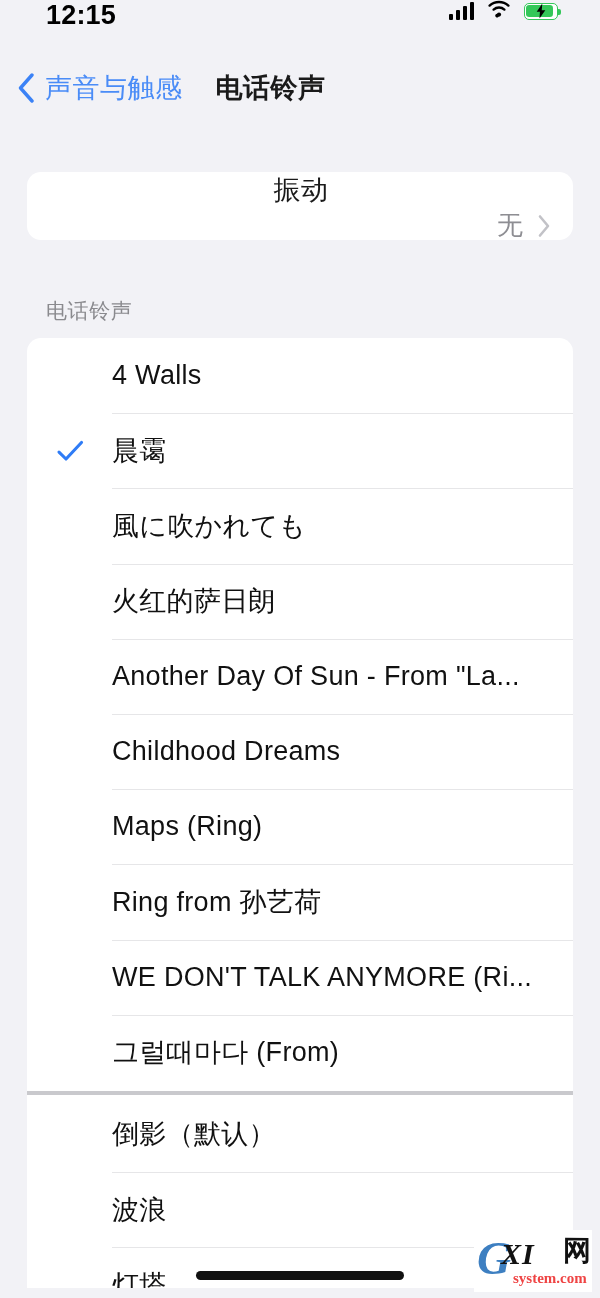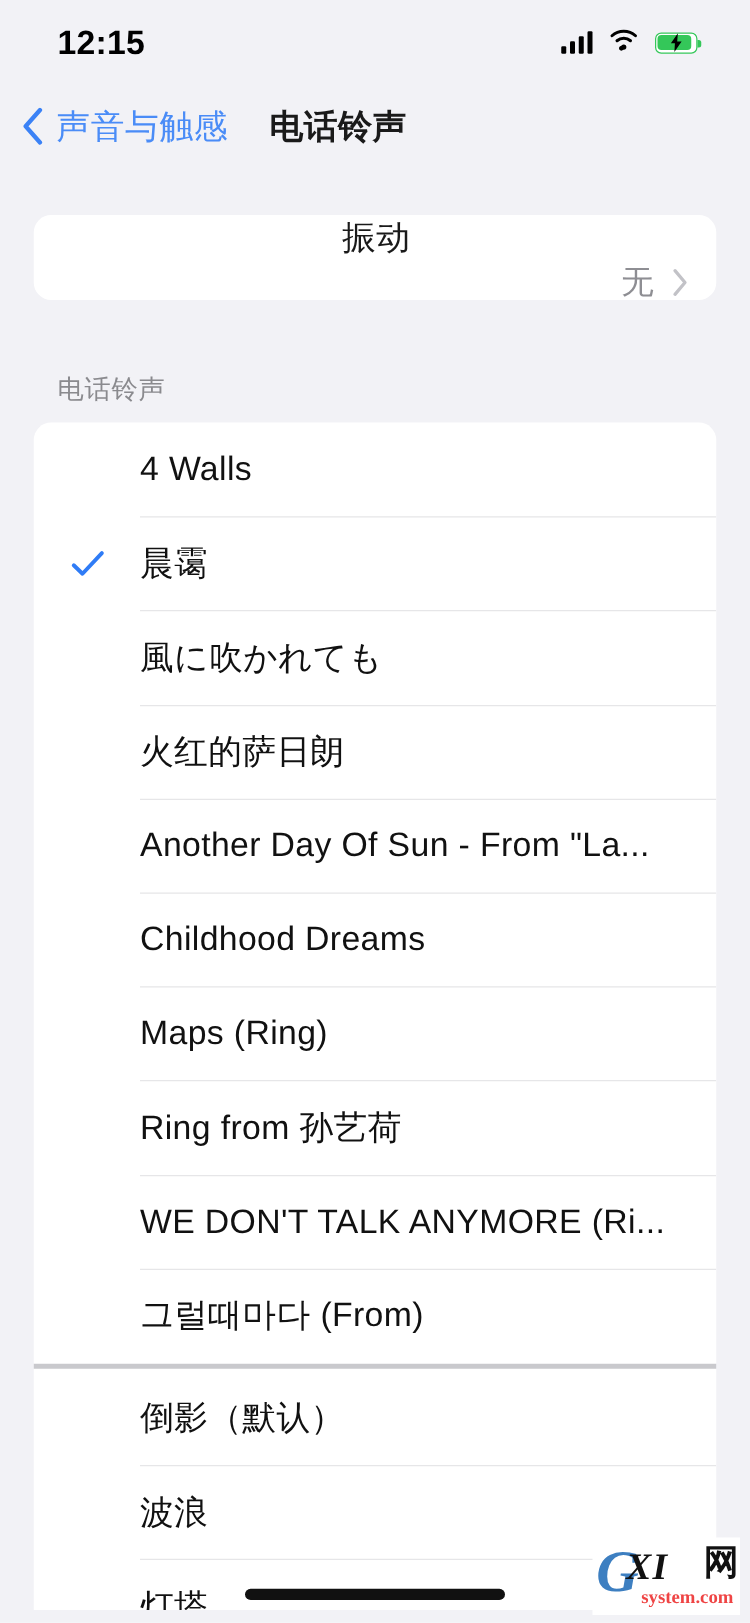--- a/index.html
+++ b/index.html
@@ -11,21 +11,21 @@
   }
   #screen {
     position:relative;
     width:600px; height:1298px;
     background:#f2f2f6;
   }
 
   
   .statusbar {
     position:absolute; top:0; left:0; width:600px; height:68px;
-    display:flex; align-items:center; justify-content:space-between;
+    display:flex; align-items:flex-start; justify-content:space-between;
     padding:0 42px 0 46px;
   }
   .status-time {
     font-size:27px; font-weight:600; color:#000; letter-spacing:0.2px;
   }
   .status-right { display:flex; align-items:center; gap:13px; }
 
   .sig { display:flex; align-items:flex-end; gap:2.5px; height:18px; }
   .sig i { display:block; width:4.5px; background:#000; border-radius:1px; }
   .sig i:nth-child(1){ height:6px; }
@@ -48,21 +48,21 @@
     background:#34c759; border-radius:0 2px 2px 0;
   }
   .batt .bolt {
     position:absolute; left:50%; top:50%; transform:translate(-50%,-50%);
     width:13px; height:15px;
   }
 
   
   .navbar {
     position:absolute; top:70px; left:0; width:596px; height:62px;
-    display:flex; align-items:center;
+    display:flex; align-items:flex-start;
   }
   .back {
     display:flex; align-items:center; gap:9px;
     margin-left:17px; cursor:pointer;
   }
   .back .chev { width:19px; height:30px; display:block; }
   .back-label {
     font-size:27px; color:#4a8cf7; letter-spacing:0.5px;
   }
   .nav-title {

